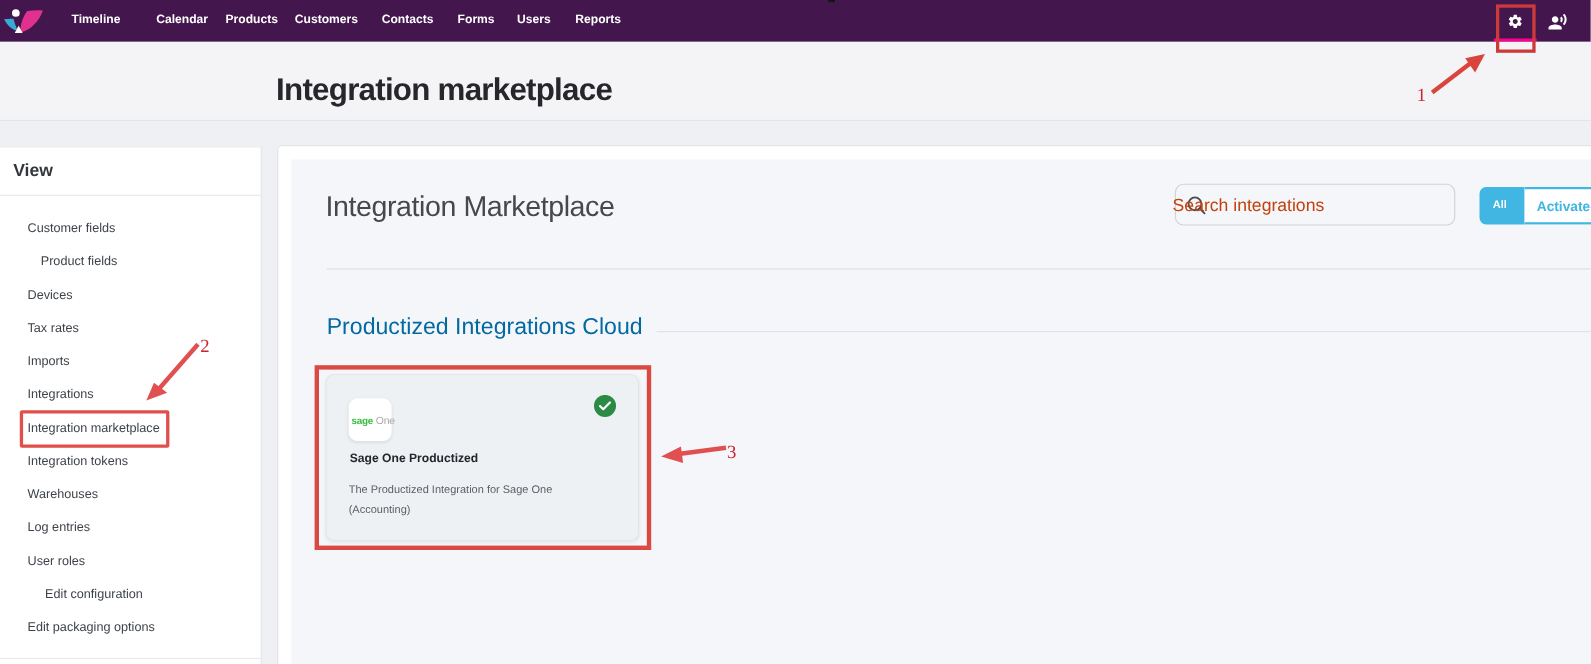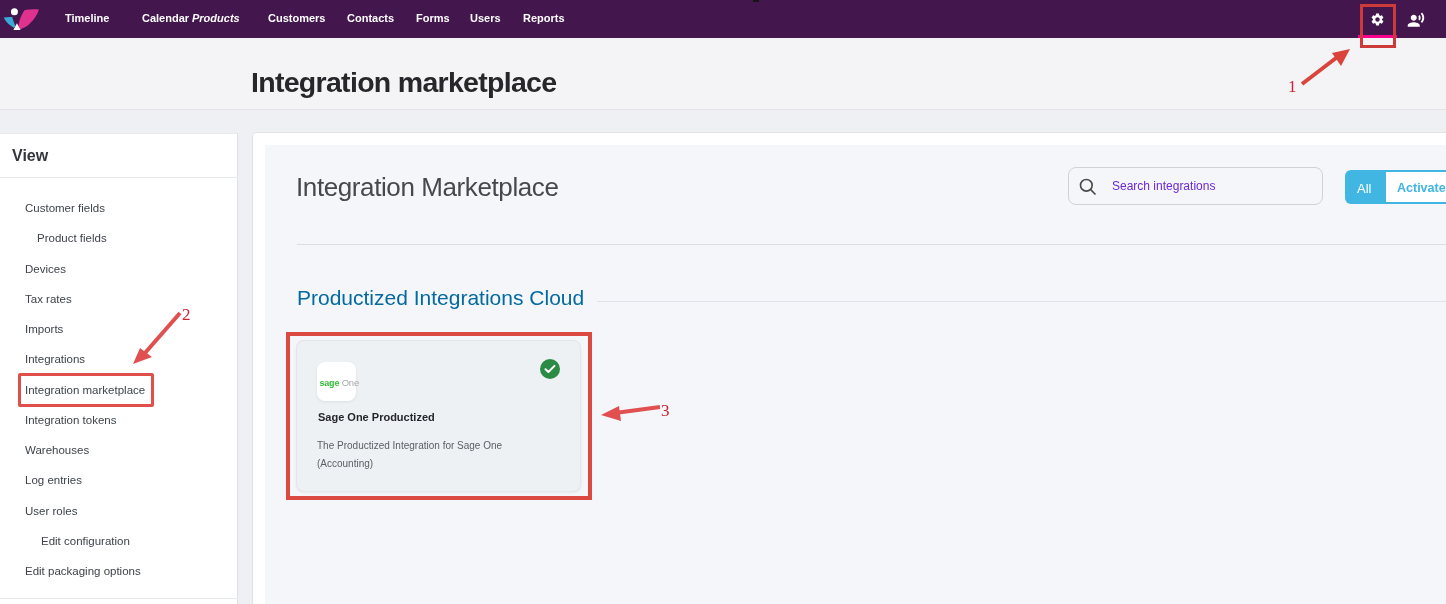--- a/index.html
+++ b/index.html
@@ -16,21 +16,21 @@
 <svg class="abs" style="left:0;top:0;" width="42" height="34" viewBox="0 0 42 34">
   <path fill="#e0318f" d="M18.1 29.9 C 18.6 23.0, 20.5 15.5, 24.8 10.1 C 29.5 9.3, 35.0 9.2, 38.9 9.6 C 37.6 14.0, 34.8 19.0, 30.5 22.8 C 27.8 26.2, 22.5 28.7, 18.1 29.9 Z"></path>
   <path fill="#39a9d6" d="M3.7 17.6 C 6.5 17.0, 9.8 16.9, 12.2 17.1 C 13.2 20.5, 14.3 23.8, 15.6 26.5 L 13.9 27.8 C 9.6 25.7, 5.8 22.2, 3.7 17.6 Z"></path>
   <circle cx="14.4" cy="11.8" r="3.5" fill="#fff"></circle>
   <path fill="#fff" d="M16.9 23.3 L 20.6 29.9 L 13.4 29.9 Z"></path>
 </svg>
 
 <div class="abs" style="top:0;height:38px;left:0;width:1446px;color:#fff;font-size:11px;font-weight:700;">
   <span class="abs" style="left:65px;top:12px;">Timeline</span>
   <span class="abs" style="left:142px;top:12px;">Calendar</span>
-  <span class="abs" style="left:192px;top:12px;font-style:italic;">Products</span>
+  <span class="abs" style="left:205px;top:12px;">Products</span>
   <span class="abs" style="left:268px;top:12px;">Customers</span>
   <span class="abs" style="left:347px;top:12px;">Contacts</span>
   <span class="abs" style="left:416px;top:12px;">Forms</span>
   <span class="abs" style="left:470px;top:12px;">Users</span>
   <span class="abs" style="left:523px;top:12px;">Reports</span>
 </div>
 
 <svg class="abs" style="left:1370px;top:12px;" width="15" height="15" viewBox="0 0 24 24" fill="#fff">
   <path d="M19.14 12.94c.04-.3.06-.61.06-.94 0-.32-.02-.64-.07-.94l2.03-1.58c.18-.14.23-.41.12-.61l-1.92-3.32c-.12-.22-.37-.29-.59-.22l-2.39.96c-.5-.38-1.03-.7-1.62-.94l-.36-2.54c-.04-.24-.24-.41-.48-.41h-3.84c-.24 0-.43.17-.47.41l-.36 2.54c-.59.24-1.13.57-1.62.94l-2.39-.96c-.22-.08-.47 0-.59.22L2.74 8.87c-.12.21-.08.47.12.61l2.03 1.58c-.05.3-.09.63-.09.94s.02.64.07.94l-2.03 1.58c-.18.14-.23.41-.12.61l1.92 3.32c.12.22.37.29.59.22l2.39-.96c.5.38 1.03.7 1.62.94l.36 2.54c.05.24.24.41.48.41h3.84c.24 0 .44-.17.47-.41l.36-2.54c.59-.24 1.13-.56 1.62-.94l2.39.96c.22.08.47 0 .59-.22l1.92-3.32c.12-.22.07-.47-.12-.61l-2.01-1.58zM12 15.6c-1.98 0-3.6-1.62-3.6-3.6s1.62-3.6 3.6-3.6 3.6 1.62 3.6 3.6-1.62 3.6-3.6 3.6z"></path>
 </svg>
@@ -68,24 +68,24 @@
 <div class="abs" style="left:252px;top:132px;width:1200px;height:480px;background:#fff;border:1px solid #e0e2e6;border-radius:4px;"></div>
 <div class="abs" style="left:265px;top:145px;width:1187px;height:467px;background:#f4f6f9;"></div>
 
 <div class="abs" style="left:296px;top:172px;font-size:26px;font-weight:400;letter-spacing:-0.4px;color:#47484c;">Integration Marketplace</div>
 
 <div class="abs" style="left:1068px;top:167px;width:255px;height:38px;border:1.5px solid #cfd2d6;border-radius:8px;"></div>
 <svg class="abs" style="left:1078px;top:177px;" width="20" height="20" viewBox="0 0 24 24" fill="none" stroke="#4a4a4a" stroke-width="2">
   <circle cx="10" cy="10" r="7"></circle>
   <line x1="15.2" y1="15.2" x2="21" y2="21"></line>
 </svg>
-<div class="abs" style="left:1112px;top:179px;font-size:12px;color:#6d28d9;">Search integrations</div>
+<div class="abs" style="left:1066px;top:179px;font-size:16px;color:#c2410c;">Search integrations</div>
 
 <div class="abs" style="left:1345px;top:170px;width:41px;height:34px;background:#41b6e2;border-radius:6px 0 0 6px;"></div>
-<div class="abs" style="left:1357px;top:181px;font-size:13px;font-weight:400;color:#fff;">All</div>
+<div class="abs" style="left:1357px;top:181px;font-size:10px;font-weight:700;color:#fff;">All</div>
 <div class="abs" style="left:1386px;top:170px;width:70px;height:34px;background:#fff;border-top:2px solid #41b6e2;border-bottom:2px solid #41b6e2;"></div>
 <div class="abs" style="left:1397px;top:181px;font-size:12.5px;font-weight:700;color:#41b6e2;">Activated</div>
 
 <div class="abs" style="left:297px;top:244px;width:1149px;height:1px;background:#dbdde1;"></div>
 
 <div class="abs" style="left:297px;top:285.5px;font-size:21px;color:#0369a1;">Productized Integrations Cloud</div>
 <div class="abs" style="left:597px;top:301px;width:849px;height:1px;background:#dde3e8;"></div>
 
 <div class="abs" style="left:296px;top:340px;width:285px;height:152px;background:#eef1f4;border:1px solid #e2e6ea;border-radius:8px;box-shadow:0 1px 3px rgba(0,0,0,0.06);"></div>
 <div class="abs" style="left:317px;top:362px;width:39px;height:39px;background:#fff;border-radius:8px;box-shadow:0 1px 3px rgba(0,0,0,0.08);"></div>

